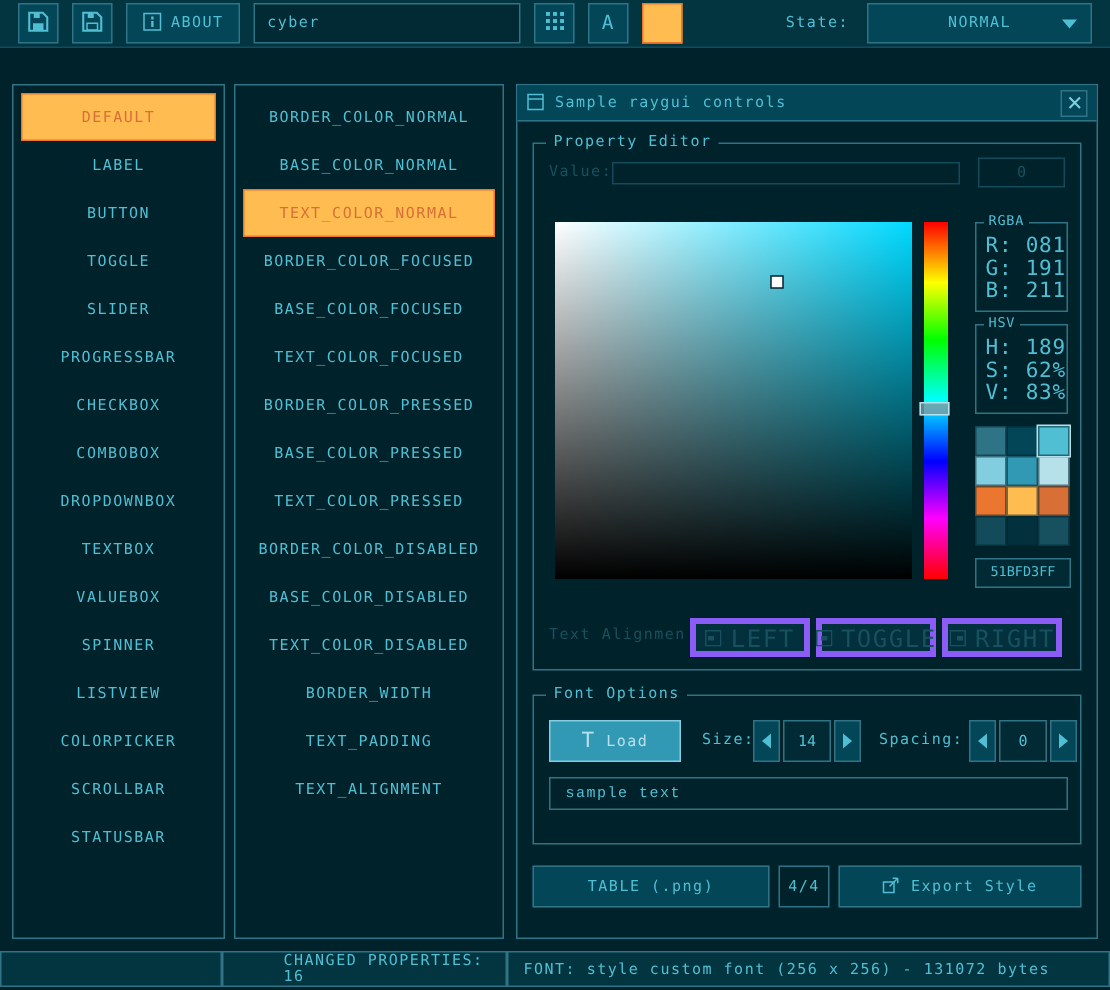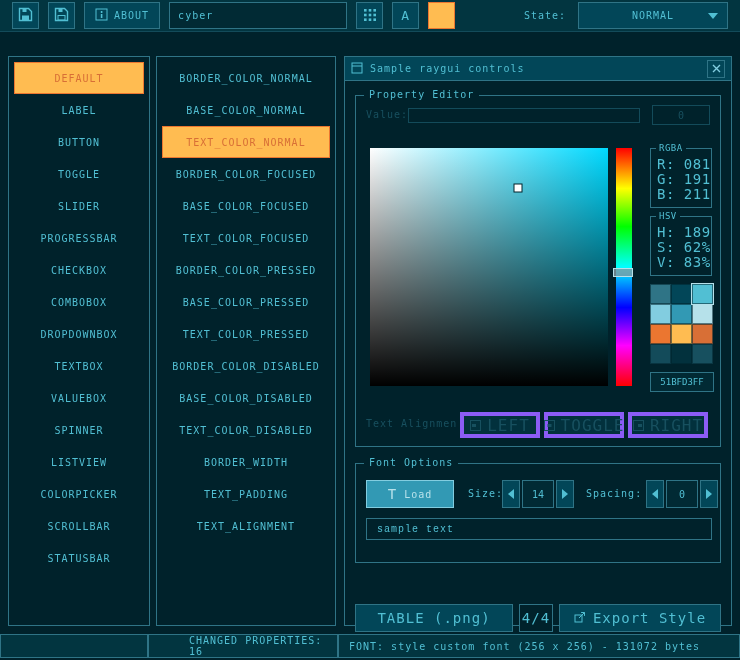--- a/index.html
+++ b/index.html
@@ -100,22 +100,22 @@
   .spin-btn.right::before{content:"";border-top:5px solid transparent;border-bottom:5px solid transparent;
     border-left:6px solid #51bfd3;}
   .spin-value{width:32px;margin:0 2px;background:#012a34;border:1px solid #2f7486;color:#51bfd3;
     font-size:10px;display:flex;align-items:center;justify-content:center;box-sizing:border-box;}
   .sample-textbox{position:absolute;left:10px;top:54px;width:346px;height:22px;background:#00222b;
     border:1px solid #2f7486;color:#51bfd3;font-family:Liberation Mono, monospace;font-size:10px;letter-spacing:1px;
     padding:0 10px;box-sizing:border-box;outline:none;}
 
   
   .panel-btn{position:absolute;background:#024658;border:1px solid #2f7486;color:#51bfd3;font-family:inherit;
-    font-size:14px;letter-spacing:1px;display:flex;align-items:center;justify-content:center;gap:7px;
-    cursor:pointer;box-sizing:border-box;margin-top:27px;}
+    font-size:10px;letter-spacing:1px;display:flex;align-items:center;justify-content:center;gap:7px;
+    cursor:pointer;box-sizing:border-box;}
   #table-btn{left:10px;top:520px;width:158px;height:28px;}
   #page-box{left:174px;top:520px;width:34px;height:28px;background:#00222b;}
   #export-btn{left:214px;top:520px;width:162px;height:28px;}
 
   
   .status-seg{position:absolute;top:634px;height:24px;background:#023540;border:1px solid #2f7486;
     color:#51bfd3;font-size:10px;letter-spacing:1px;display:flex;align-items:center;padding:0 10px;box-sizing:border-box;}
   #status-left{left:0;width:148px;}
   #status-mid{left:148px;width:190px;padding-left:40px;}
   #status-right{left:338px;width:402px;}

